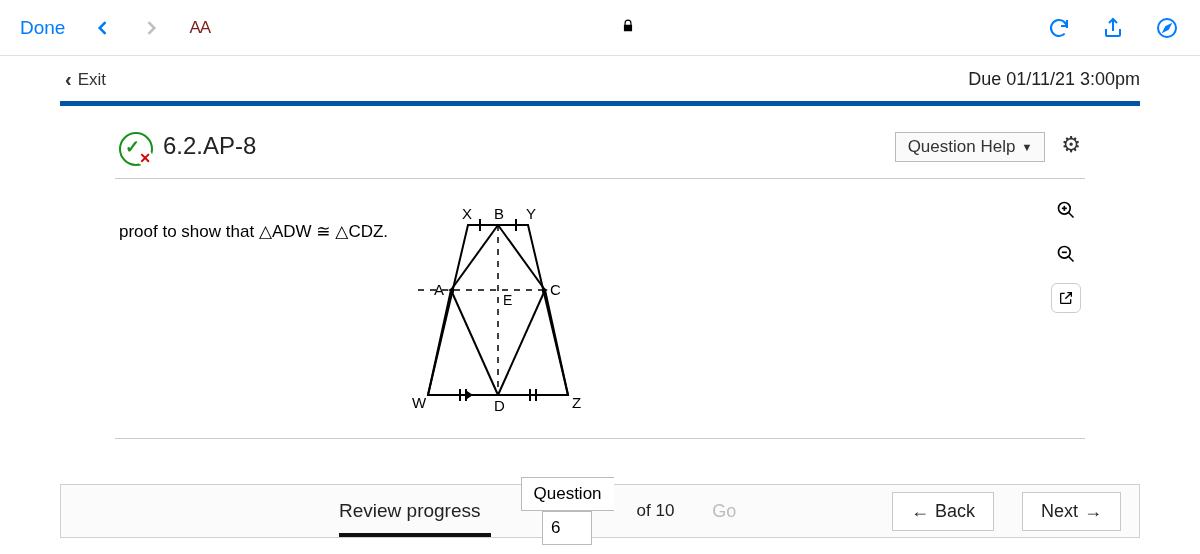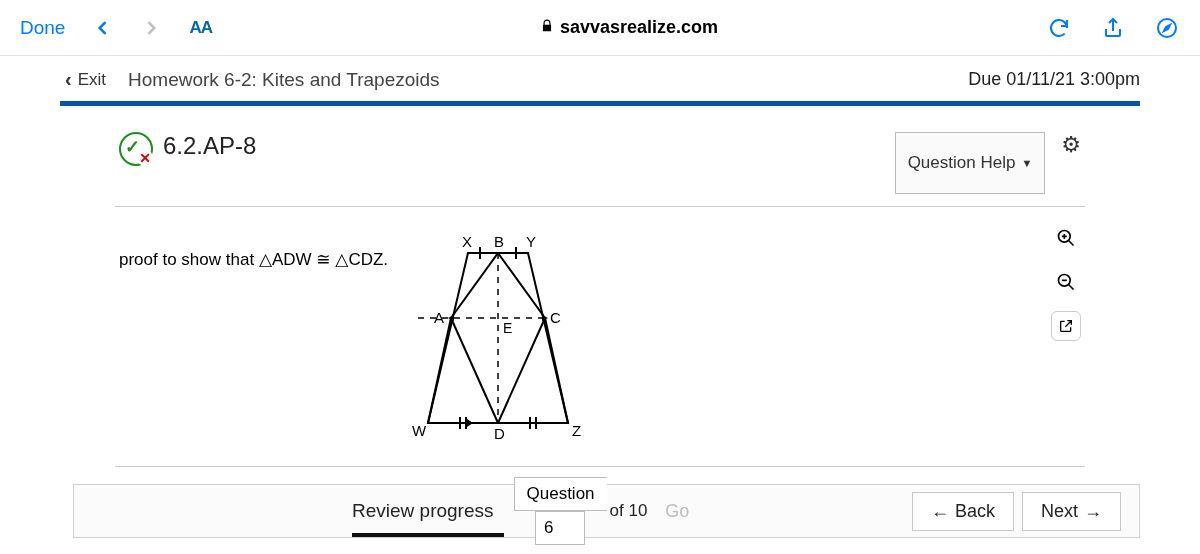--- a/index.html
+++ b/index.html
@@ -16,21 +16,21 @@
     height: 56px;
     display: flex;
     align-items: center;
     padding: 0 20px;
     border-bottom: 1px solid #e0e0e0;
     gap: 28px;
   }
   .done { color: #007aff; font-size: 19px; }
   .nav-arrow { color: #007aff; font-size: 24px; display:flex; align-items:center;}
   .nav-arrow.dim { color: #bfbfbf; }
-  .text-size { color: #0369a1; font-size: 17px; font-weight: 700; letter-spacing: -1px; }
+  .text-size { color: #7f1d1d; font-size: 17px; font-weight: 400; letter-spacing: -1px; }
   .url-wrap { flex: 1; display:flex; justify-content:center; align-items:center; gap:6px; }
   .lock-icon svg { width:14px; height:14px; }
   .url { font-size: 18px; font-weight:600; color:#000; }
   .toolbar-icon { color:#007aff; width:26px; height:26px; display:flex; align-items:center; justify-content:center;}
   .toolbar-icon svg { width:24px; height:24px; }
 
   
   .assignment-header {
     display:flex;
     align-items:center;
@@ -81,21 +81,21 @@
     background:#fff;
     border-radius:50%;
     width:16px;height:16px;
     line-height:16px;
     text-align:center;
   }
   .q-id { font-size:24px; font-weight:400; color:#222; }
   .q-help {
     margin-left:auto;
     border:1px solid #bbb;
-    padding:20px 12px;
+    padding:4px 12px;
     font-size:17px;
     color:#333;
     display:flex; align-items:center; gap:6px;
     background:#fafafa;
   }
   .q-help::after { content:"▼"; font-size:11px; color:#333;}
   .gear { margin-left:16px; font-size:22px; color:#333; }
 
   .card-body {
     display:flex;
@@ -116,27 +116,28 @@
     display:flex; align-items:center; justify-content:center;
     font-size:16px;
     background:#fff;
     color:#333;
   }
   .tool-btn.noborder{border:none;}
 
   
   .footer {
     position:absolute;
-    left:73px; right:60px; bottom:16px;
+    left:60px; right:60px; bottom:16px;
     height:54px;
     border:1px solid #d0d0d0;
     background:#fbfbfb;
     display:flex;
     align-items:center;
     padding:0 18px;
+    gap:20px;
   }
   .review { font-size:19px; color:#222; margin-left:260px; position:relative;}
   .review::after{
     content:"";
     position:absolute;
     left:0; right:-10px; bottom:-15px;
     height:4px; background:#111;
   }
   .q-group{ display:flex; align-items:center; gap:0; margin-left:20px;flex-direction:column;}
   .q-label{
@@ -179,21 +180,20 @@
         <polyline points="9 5 16 12 9 19"></polyline>
       </svg>
   </span>
   <span class="text-size">AA</span>
   <div class="url-wrap">
     <span class="lock-icon">
       <svg viewBox="0 0 24 24" fill="#000">
           <path d="M6 10V7a6 6 0 1112 0v3h1v11H5V10h1zm2 0h8V7a4 4 0 10-8 0v3z"></path>
         </svg>
     </span>
-    <span class="url">savvasrealize.com</span>
   </div>
   <span class="toolbar-icon">
     <svg viewBox="0 0 24 24" fill="none" stroke="currentColor" stroke-width="2">
         <path d="M20 12a8 8 0 10-2.3 5.6M20 4v6h-6"></path>
       </svg>
   </span>
   <span class="toolbar-icon">
     <svg viewBox="0 0 24 24" fill="none" stroke="currentColor" stroke-width="2">
         <path d="M12 3v12M8 7l4-4 4 4M5 13v6a1 1 0 001 1h12a1 1 0 001-1v-6"></path>
       </svg>
@@ -204,21 +204,20 @@
         <polygon points="15 9 13 13 9 15 11 11" fill="currentColor"></polygon>
       </svg>
   </span>
 </div>
 
 <div class="assignment-header">
   <span class="exit">
     <span class="exit-caret">‹</span>
     <span>Exit</span>
   </span>
-  <span class="hw-title">Homework 6-2: Kites and Trapezoids</span>
   <span class="due">Due 01/11/21 3:00pm</span>
 </div>
 <div class="blue-bar"></div>
 
 <div class="card">
   <div class="card-head">
     <div class="status-icon"></div>
     <span class="q-id">6.2.AP-8</span>
     <div class="q-help">
       <span>Question Help</span>

